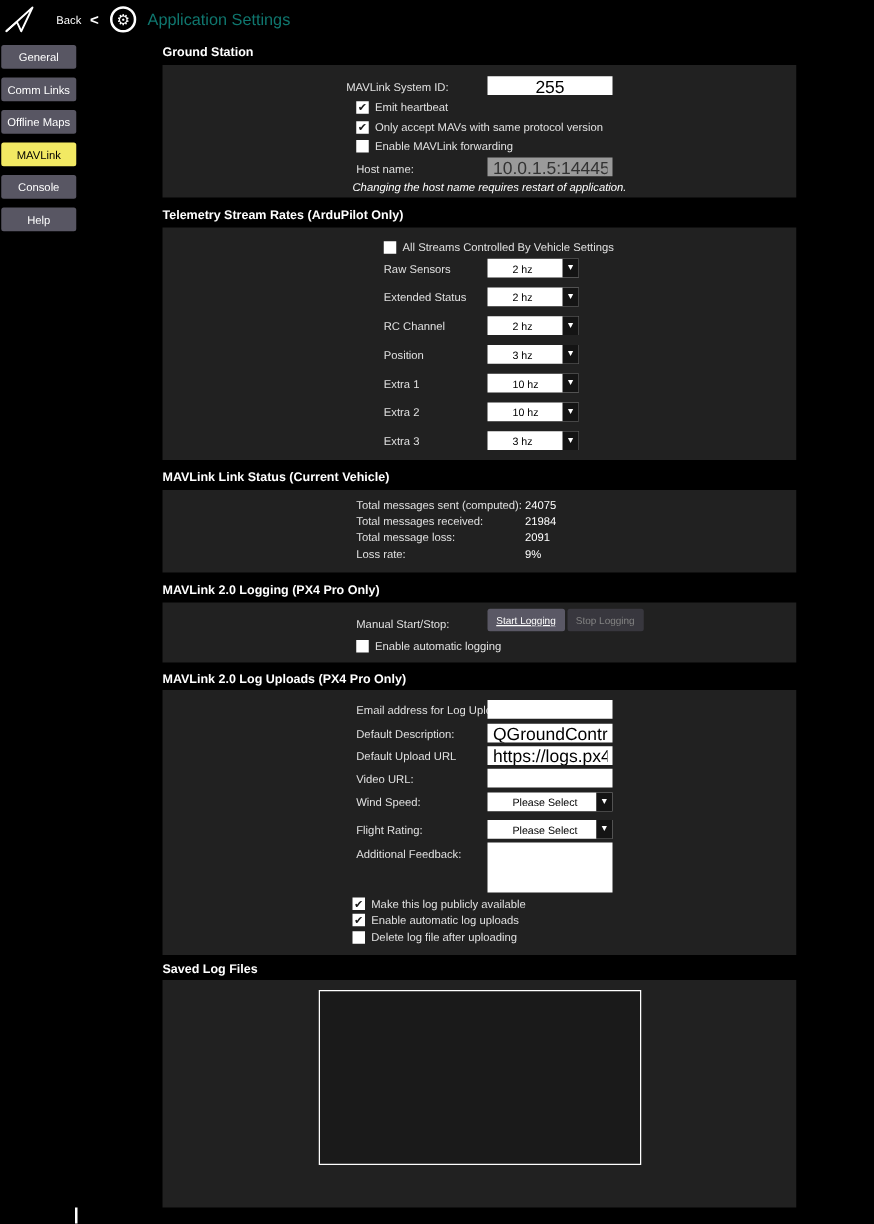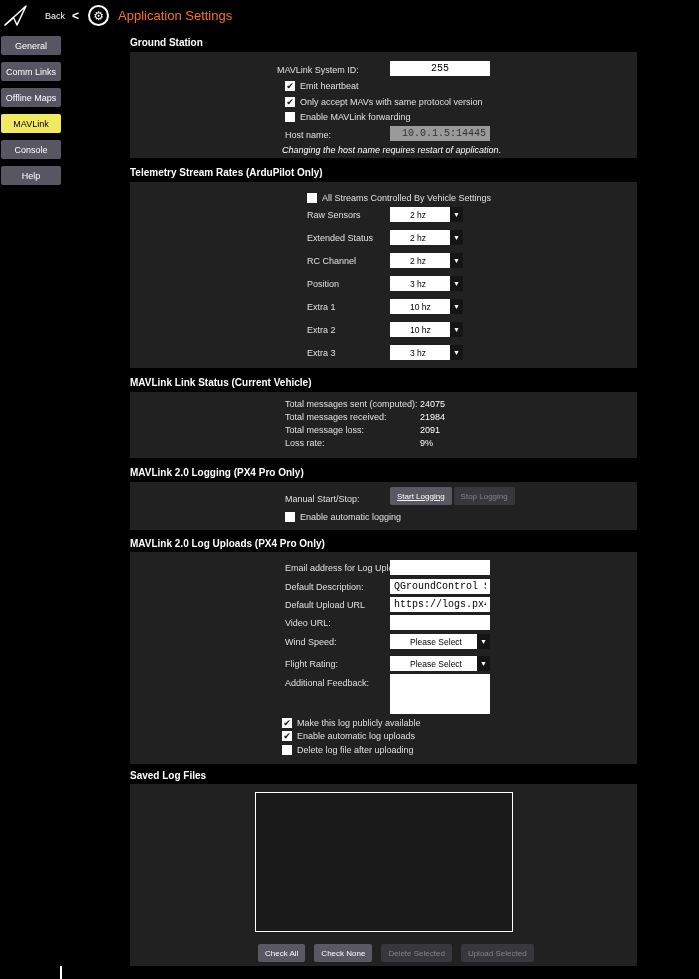--- a/index.html
+++ b/index.html
@@ -8,36 +8,36 @@
     width:699px; height:979px; position:relative; overflow:hidden;
     font-family:"Liberation Sans", sans-serif;
   }
   
   .titlebar { position:absolute; left:0; top:0; width:699px; height:31px; background:#000; display:flex; align-items:center; }
   .logo { margin-left:3px; }
   .back-label { color:#fff; font-size:9px; margin-left:17px; }
   .chev { color:#fff; font-size:12px; margin-left:7px; font-weight:bold; }
   .settings-circle { width:21px; height:21px; border:2px solid #fff; border-radius:50%; margin-left:9px; display:flex; align-items:center; justify-content:center; }
   .gear-glyph { color:#fff; font-size:12px; line-height:1; }
-  .app-title { color:#f97316; font-size:13px; margin-left:9px; }
+  .app-title { color:#0f766e; font-size:13px; margin-left:9px; }
   
   .sidebar { position:absolute; left:0; top:36px; width:62px; }
   .side-btn { width:60px; height:19px; margin:0 1px 7px 1px; background:#585663; border-radius:2px;
               color:#fff; font-size:9px; display:flex; align-items:center; justify-content:center; cursor:pointer; }
   .side-btn.active { background:#f2e963; color:#000; }
   .scroll-nub { position:absolute; left:60px; top:966px; width:2px; height:13px; background:#fff; }
   
   .content { position:absolute; left:130px; top:31px; width:507px; height:935px; }
   .sec-title { position:absolute; left:0; color:#fff; font-size:10px; font-weight:700; white-space:nowrap; }
   .panel { position:absolute; left:0; width:507px; background:#212121; }
   .lbl { position:absolute; color:#e0e0e0; font-size:9px; white-space:nowrap; }
   .val { position:absolute; color:#fff; font-size:9px; white-space:nowrap; }
   .note { position:absolute; color:#fff; font-size:9px; font-style:italic; white-space:nowrap; }
   .tf { position:absolute; width:100px; height:15px; background:#fff; border:none; outline:none;
-        font-size:10px; font-family:Liberation Mono, monospace; color:#000; padding:0 4px; }
+        font-size:14px; font-family:Liberation Sans, sans-serif; color:#000; padding:0 4px; }
   .tf.center { text-align:center; }
   .tf.disabled { background:#9a9a9a; color:#333; text-align:right; }
   .ta { position:absolute; width:100px; height:40px; background:#fff; border:none; outline:none; resize:none;
         font-size:9px; font-family:inherit; color:#000; padding:2px 3px; }
   .cbrow { position:absolute; display:flex; align-items:center; gap:5px; height:12px; cursor:pointer; }
   .cb { width:10px; height:10px; background:#fff; display:flex; align-items:center; justify-content:center;
         font-size:9px; color:#161616; line-height:1; flex:none; }
   .cb-label { color:#e0e0e0; font-size:9px; white-space:nowrap;text-align:center; }
   .combo { position:absolute; height:15px; background:#fff; display:flex; align-items:stretch; cursor:pointer; }
   .combo-text { flex:1; font-size:8.5px; color:#000; padding:3px 0 0 20px; white-space:nowrap; overflow:hidden; }
@@ -221,21 +221,15 @@
     </div>
     <div class="cbrow" style="left:152px;top:192px">
       <span class="cb"></span>
       <span class="cb-label">Delete log file after uploading</span>
     </div>
   </div>
 
   <div class="sec-title" style="top:739px">Saved Log Files</div>
   <div class="panel" style="top:753px;height:182px">
     <div class="logbox"></div>
-    <div class="logbtns">
-      <button class="btn">Check All</button>
-      <button class="btn">Check None</button>
-      <button class="btn disabled">Delete Selected</button>
-      <button class="btn disabled">Upload Selected</button>
-    </div>
   </div>
 
 </div>
 
 </body></html>

